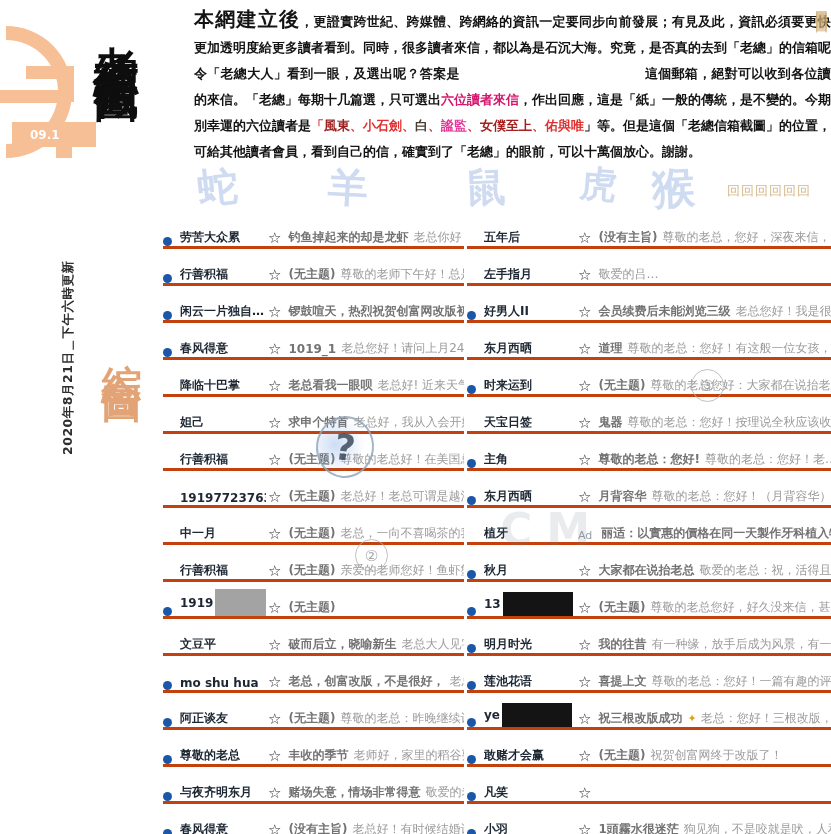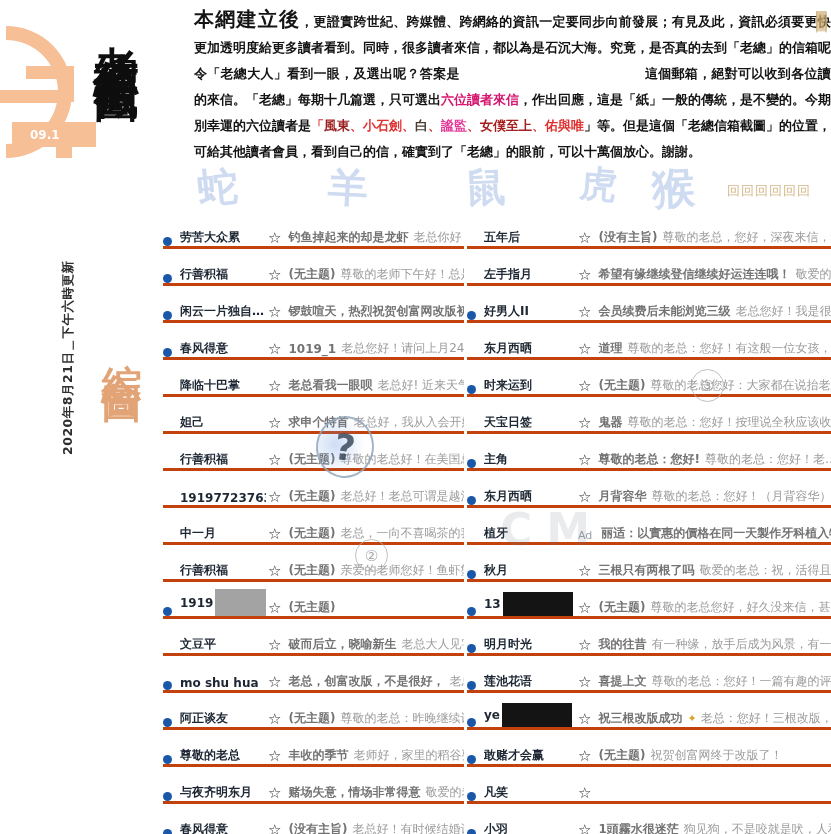--- a/index.html
+++ b/index.html
@@ -298,21 +298,20 @@
       <span class="msg">
         <span class="subject">(没有主旨)</span>
         <span class="preview">尊敬的老总，您好，深夜来信，希…</span>
       </span>
     </div>
     <div class="row">
       <span class="dot off"></span>
       <span class="sender">左手指月</span>
       <span class="star">☆</span>
       <span class="msg">
-        <span class="subject">希望有缘继续登信继续好运连连哦！</span>
         <span class="preview">敬爱的吕…</span>
       </span>
     </div>
     <div class="row">
       <span class="dot"></span>
       <span class="sender">好男人II</span>
       <span class="star">☆</span>
       <span class="msg">
         <span class="subject">会员续费后未能浏览三级</span>
         <span class="preview">老总您好！我是很…</span>
@@ -370,21 +369,21 @@
       <span class="msg">
         <span class="subject">丽适：以實惠的價格在同一天製作牙科植入物</span>
         <span class="preview"></span>
       </span>
     </div>
     <div class="row">
       <span class="dot"></span>
       <span class="sender">秋月</span>
       <span class="star">☆</span>
       <span class="msg">
-        <span class="subject">三根只有两根了吗</span>
+        <span class="subject">大家都在说抬老总</span>
         <span class="preview">敬爱的老总：祝，活得且迎…</span>
       </span>
     </div>
     <div class="row">
       <span class="dot"></span>
       <span class="sender">13<span class="redact black"></span></span>
       <span class="star">☆</span>
       <span class="msg">
         <span class="subject">(无主题)</span>
         <span class="preview">尊敬的老总您好，好久没来信，甚为…</span>

